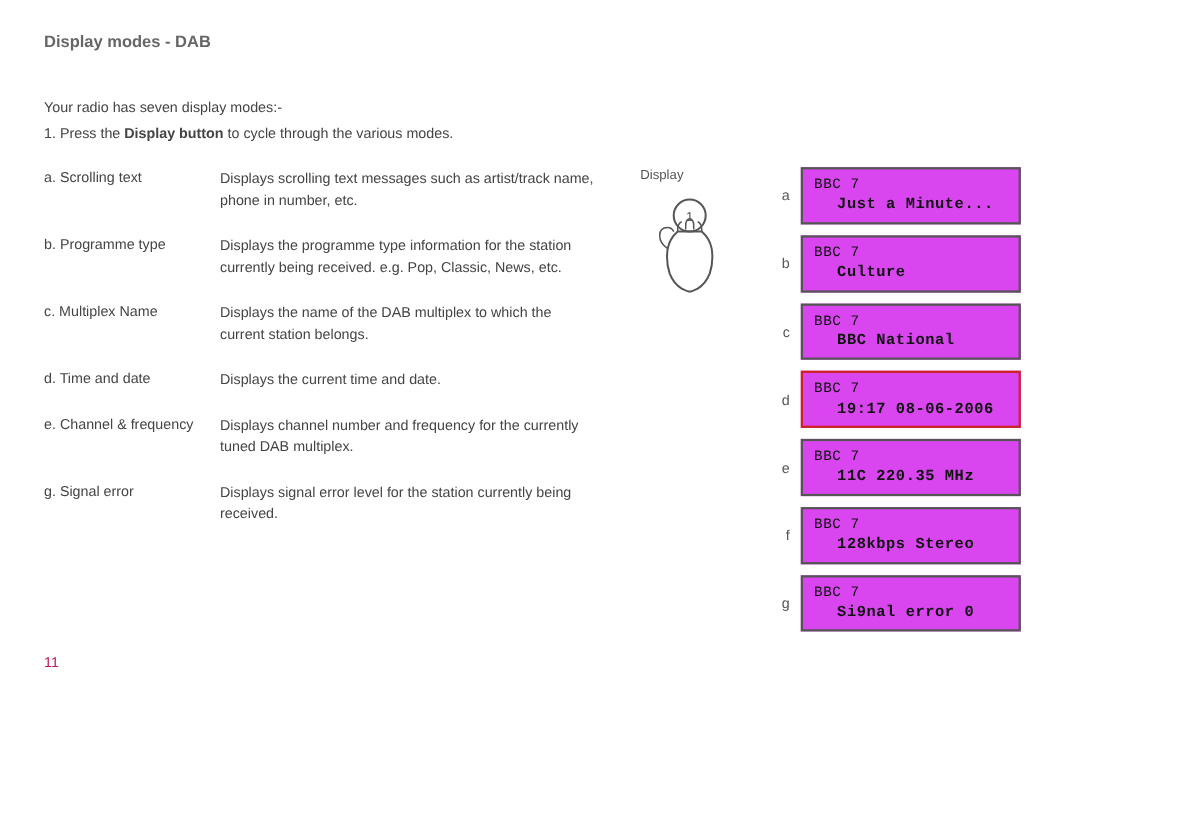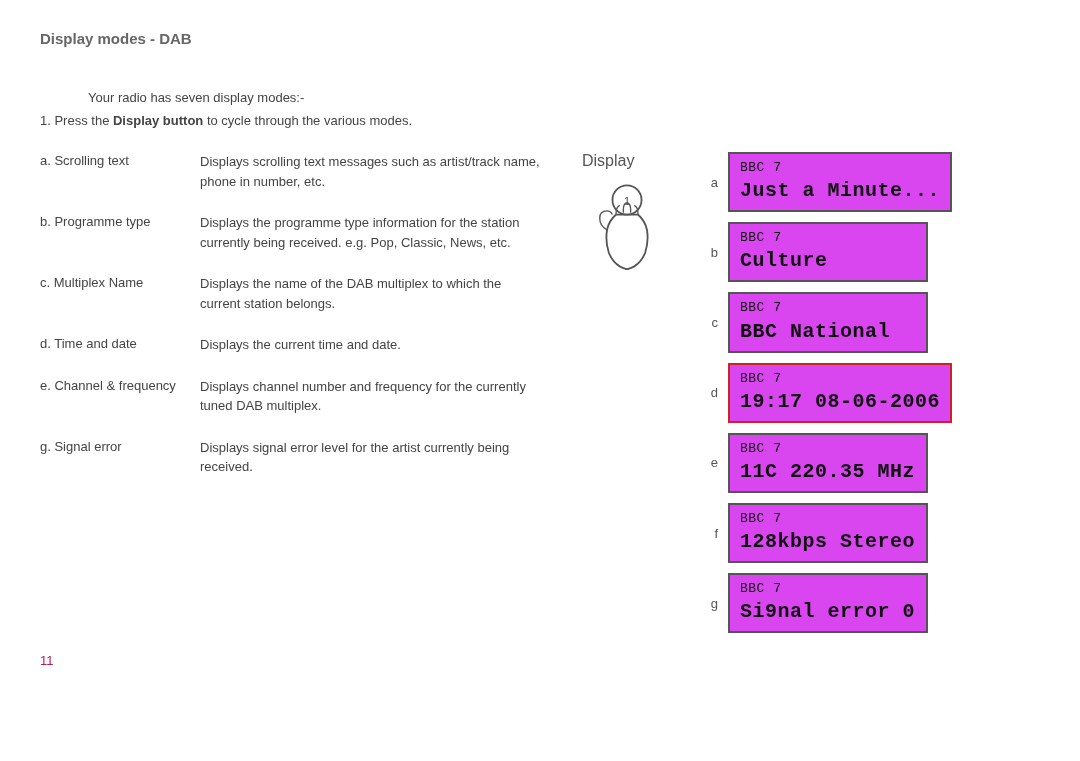--- a/index.html
+++ b/index.html
@@ -16,21 +16,20 @@
     .page-title {
       font-size: 15px;
       font-weight: bold;
       color: #666;
       margin-bottom: 43px;
     }
 
     .intro-text {
       margin-bottom: 8px;
       color: #444;
-      margin-left: 48px;
     }
 
     .press-instruction {
       margin-bottom: 24px;
       color: #444;
     }
 
     .press-instruction b {
       font-weight: bold;
     }
@@ -70,21 +69,21 @@
     .center-col {
       flex: 0 0 110px;
       display: flex;
       flex-direction: column;
       align-items: center;
       padding-top: 0px;
       position: relative;
     }
 
     .display-label {
-      font-size: 16px;
+      font-size: 12px;
       color: #555;
       margin-bottom: 6px;
       align-self: flex-start;
       margin-left: 10px;
     }
 
     
     .hand-illustration {
       width: 80px;
       height: 100px;
@@ -126,22 +125,23 @@
       line-height: 1.4;
       letter-spacing: 0.5px;
     }
 
     .lcd-screen .line1 {
       font-size: 13px;
       font-weight: normal;
     }
 
     .lcd-screen .line2 {
-      font-size: 20px;
-      font-weight: bold;
+      font-size: 14px;
+      font-weight: bold;
+      margin-left: 21px;
     }
 
     
     .lcd-screen.time-screen {
       border-color: #cc2222;
     }
 
     .bottom-page {
       margin-top: 20px;
       font-size: 13px;
@@ -183,21 +183,21 @@
     </div>
 
     <div class="mode-row">
       <div class="mode-label">e. Channel &amp; frequency</div>
       <div class="mode-desc">Displays channel number and frequency for the currently tuned DAB multiplex.</div>
     </div>
 
 
     <div class="mode-row">
       <div class="mode-label">g. Signal error</div>
-      <div class="mode-desc">Displays signal error level for the artist currently being received.</div>
+      <div class="mode-desc">Displays signal error level for the station currently being received.</div>
     </div>
 
   </div>
 
   <div class="center-col">
     <div class="display-label">Display</div>
     <svg class="hand-illustration" viewBox="0 0 80 110" xmlns="http://www.w3.org/2000/svg">
 
       <circle cx="40" cy="22" r="16" fill="none" stroke="#555" stroke-width="2"></circle>
       <text x="40" y="27" text-anchor="middle" font-size="13" fill="#555" font-family="Arial">1</text>

